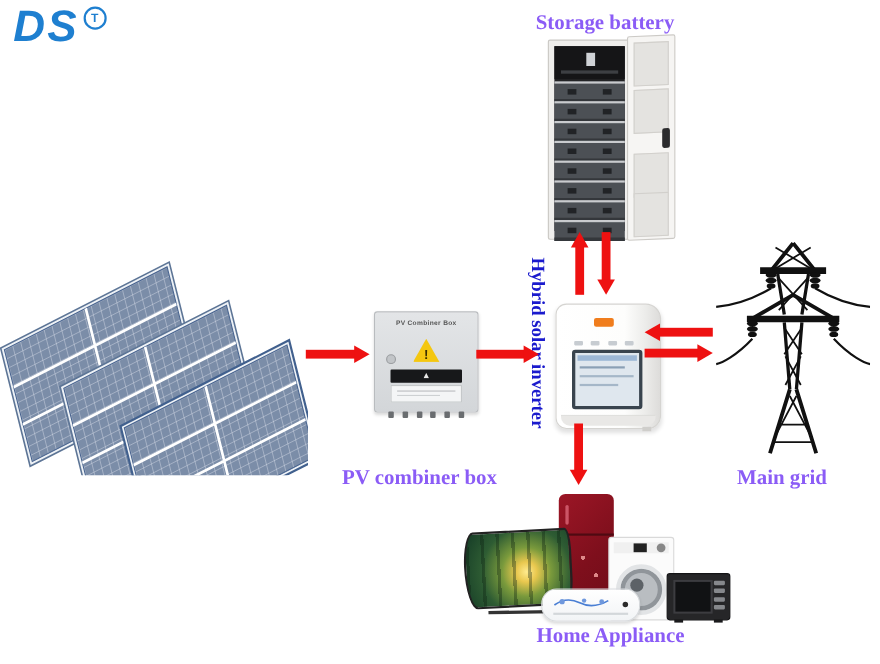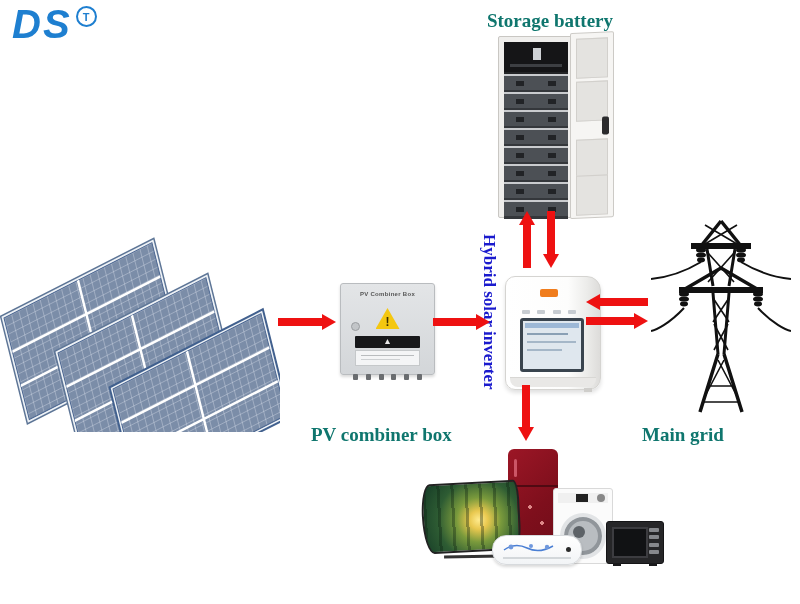--- a/index.html
+++ b/index.html
@@ -1,20 +1,20 @@
 <!DOCTYPE html>
 <html><head>
 <meta charset="utf-8">
 <style>
   html,body{margin:0;padding:0;background:#ffffff;font-family:"Liberation Sans",sans-serif;}
   .stage{position:relative;width:800px;height:604px;background:#ffffff;overflow:hidden;}
 
   
   .node-label{
-    position:absolute;color:#0f766e;font-family:"Liberation Serif",serif;
+    position:absolute;color:#8b5cf6;font-family:"Liberation Serif",serif;
     font-weight:700;font-size:19px;white-space:nowrap;
   }
   .centered{text-align:center;}
 
   
   .logo{position:absolute;left:12px;top:4px;color:#1e7fd0;}
   .logo-row{position:relative;display:flex;align-items:flex-start;}
   .logo-ds{font-size:40px;font-weight:800;font-style:italic;letter-spacing:2px;line-height:1.0;}
   .logo-tm{
     margin-left:4px;margin-top:2px;width:17px;height:17px;border:2px solid #1e7fd0;border-radius:50%;
@@ -130,21 +130,22 @@
 
   <div class="logo">
     <div class="logo-row">
       <div class="logo-ds">DS</div>
       <div class="logo-tm">T</div>
     </div>
   </div>
 
   <div class="node-label centered" style="left:455px;top:10px;width:190px;">Storage battery</div>
   <div class="node-label" style="left:311px;top:424px;">PV combiner box</div>
-  <div class="node-label" style="left:642px;top:424px;">Main grid</div>
+  <div class="node-label" style="left:670px;top:424px;">Main grid</div>
+  <div class="node-label centered" style="left:460px;top:568px;width:190px;">Home Appliance</div>
   <div class="vlabel">Hybrid solar inverter</div>
 
   <svg class="solar-svg" width="280" height="210" viewBox="0 0 280 210">
     <defs>
       <pattern id="cells" width="8" height="8" patternUnits="userSpaceOnUse">
         <rect width="8" height="8" fill="#7b8da8"></rect>
         <path d="M8 0H0V8" fill="none" stroke="#dfe6ef" stroke-width="0.7"></path>
       </pattern>
     </defs>
     <g transform="translate(4,96) rotate(-27) skewX(-13)">

